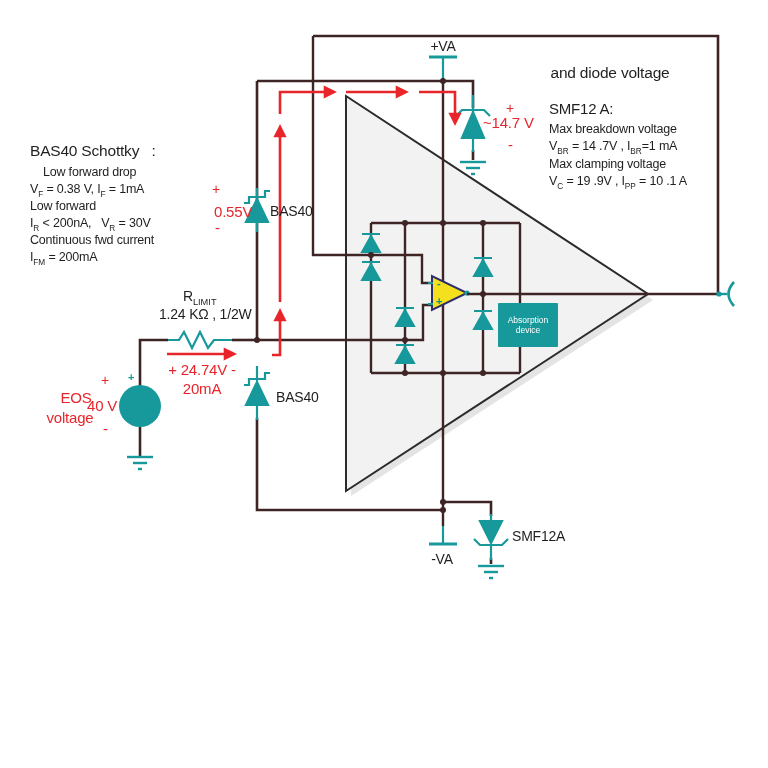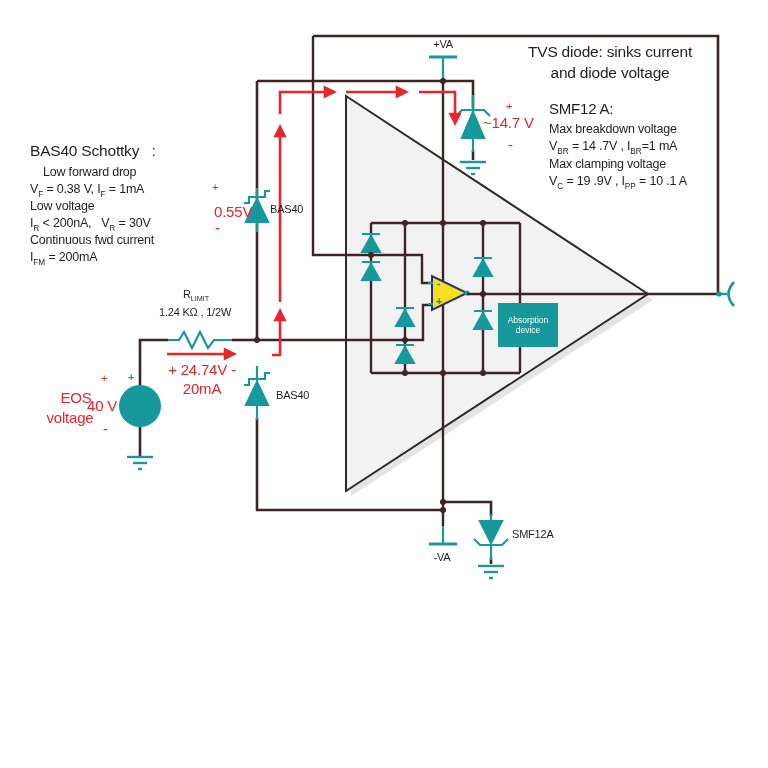--- a/index.html
+++ b/index.html
@@ -8,21 +8,21 @@
     font-family:"Liberation Sans", sans-serif;color:#1f1f1f;
   }
   #wires{position:absolute;left:0;top:0;}
   .t{position:absolute;white-space:pre;letter-spacing:-0.2px;}
   sub{font-size:66%;line-height:0;letter-spacing:0;}
   .note-title{font-size:15.5px;}
   .note-line{font-size:12.5px;line-height:17px;}
   .red{color:#E8252B;}
   .teal{color:#17999B;}
   .center{text-align:center;}
-  .lbl{font-size:11px;}
+  .lbl{font-size:14px;}
   .val{font-size:15px;}
   .absorption{
     position:absolute;left:498px;top:303px;width:60px;height:44px;background:#17999B;
     color:#ffffff;display:flex;flex-direction:column;align-items:center;justify-content:center;
     font-size:8.5px;line-height:10.5px;border-radius:1px;
   }
   .opsign{position:absolute;font-size:11px;font-weight:bold;color:#0f8e90;}
 </style>
 </head>
 <body>
@@ -179,26 +179,25 @@
 </svg>
 
 <div class="absorption">
   <span>Absorption</span>
   <span>device</span>
 </div>
 
 <div class="t note-title" style="left:30px;top:142px;">BAS40 Schottky&nbsp;&nbsp; :</div>
 <div class="t note-line" style="left:30px;top:164px;margin-left:13px;">Low forward drop</div>
 <div class="t note-line" style="left:30px;top:181px;">V<sub>F</sub> = 0.38 V, I<sub>F</sub> = 1mA</div>
-<div class="t note-line" style="left:30px;top:198px;">Low voltage</div>
+<div class="t note-line" style="left:30px;top:198px;">Low forward</div>
 <div class="t note-line" style="left:30px;top:215px;">I<sub>R</sub> &lt; 200nA,&nbsp;&nbsp; V<sub>R</sub> = 30V</div>
 <div class="t note-line" style="left:30px;top:232px;">Continuous fwd current</div>
 <div class="t note-line" style="left:30px;top:249px;">I<sub>FM</sub> = 200mA</div>
 
-<div class="t note-title center" style="left:500px;top:43px;width:220px;">TVS diode: sinks current</div>
 <div class="t note-title center" style="left:500px;top:64px;width:220px;">and diode voltage</div>
 
 <div class="t" style="left:549px;top:100px;font-size:15px;">SMF12 A:</div>
 <div class="t note-line" style="left:549px;top:121px;">Max breakdown voltage</div>
 <div class="t note-line" style="left:549px;top:138px;">V<sub>BR</sub> = 14 .7V , I<sub>BR</sub>=1 mA</div>
 <div class="t note-line" style="left:549px;top:156px;">Max clamping voltage</div>
 <div class="t note-line" style="left:549px;top:173px;">V<sub>C</sub> = 19 .9V , I<sub>PP</sub> = 10 .1 A</div>
 
 <div class="t lbl center" style="left:425px;top:38px;width:36px;">+VA</div>
 <div class="t lbl center" style="left:422px;top:551px;width:40px;">-VA</div>

